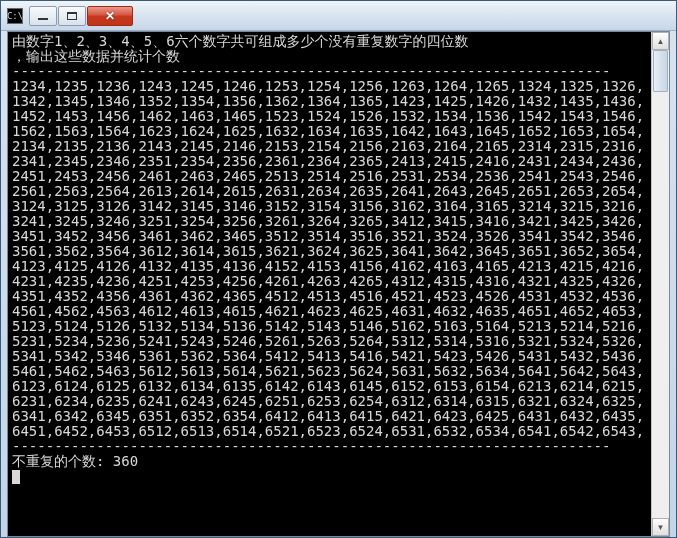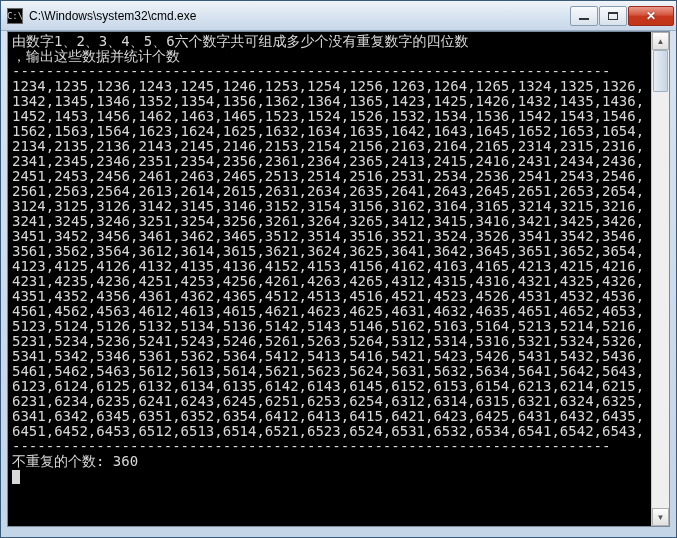--- a/index.html
+++ b/index.html
@@ -83,21 +83,21 @@
     }
     .close-glyph {
       color: #fff;
       font-size: 12px;
       font-weight: bold;
       text-shadow: 0 0 2px rgba(0,0,0,0.5);
     }
     .content-wrap {
       flex: 1;
       display: flex;
-      margin: 0 6px 10px 6px;
+      margin: 0 6px 0 6px;
       border: 1px solid #7a8a9a;
       background: #000;
       position: relative;
     }
     .console {
       flex: 1;
       background: #000;
       color: #d8d8d8;
       font-family: "NSimSun", "SimSun", Consolas, monospace;
       font-size: 14px;
@@ -151,21 +151,20 @@
       border: 1px solid #9cb0c6;
       border-radius: 1px;
     }
   </style>
 </head>
 <body>
 
 <div class="window">
   <div class="titlebar">
     <div class="title-icon">C:\</div>
-    <div class="title-text">C:\Windows\system32\cmd.exe</div>
     <div class="win-buttons">
       <div class="win-btn min">
           <div class="min-glyph"></div>
         </div>
       <div class="win-btn max">
           <div class="max-glyph"></div>
         </div>
       <div class="win-btn close">
           <div class="close-glyph">✕</div>
         </div>

